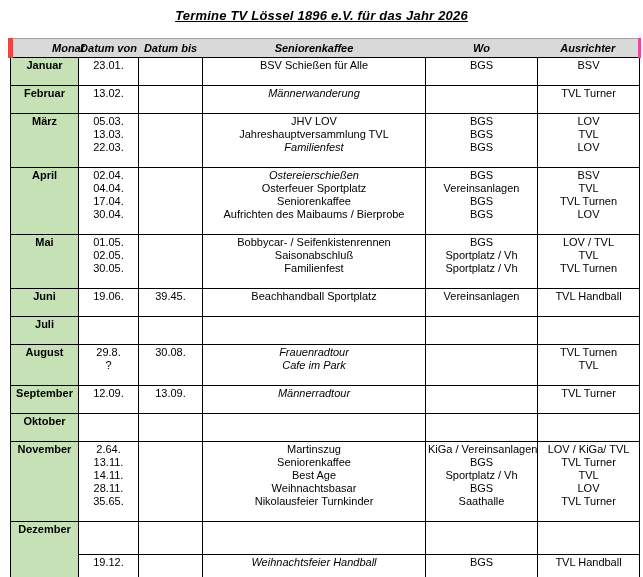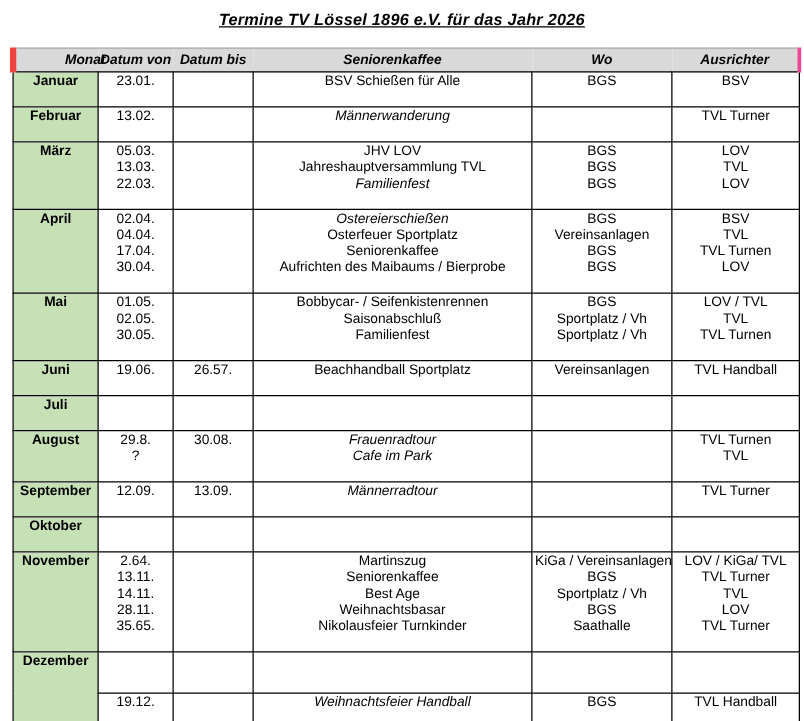--- a/index.html
+++ b/index.html
@@ -236,21 +236,21 @@
           </td>
         </tr>
         <tr>
           <td class="month-cell" rowspan="1">
             <div class="line">Juni</div>
           </td>
           <td class="data-cell">
             <div class="line">19.06.</div>
           </td>
           <td class="data-cell">
-            <div class="line">26.57.</div>
+            <div class="line">39.45.</div>
           </td>
           <td class="data-cell">
             <div class="line">Beachhandball Sportplatz</div>
           </td>
           <td class="data-cell">
             <div class="line">Vereinsanlagen</div>
           </td>
           <td class="data-cell">
             <div class="line">TVL Handball</div>
           </td>

